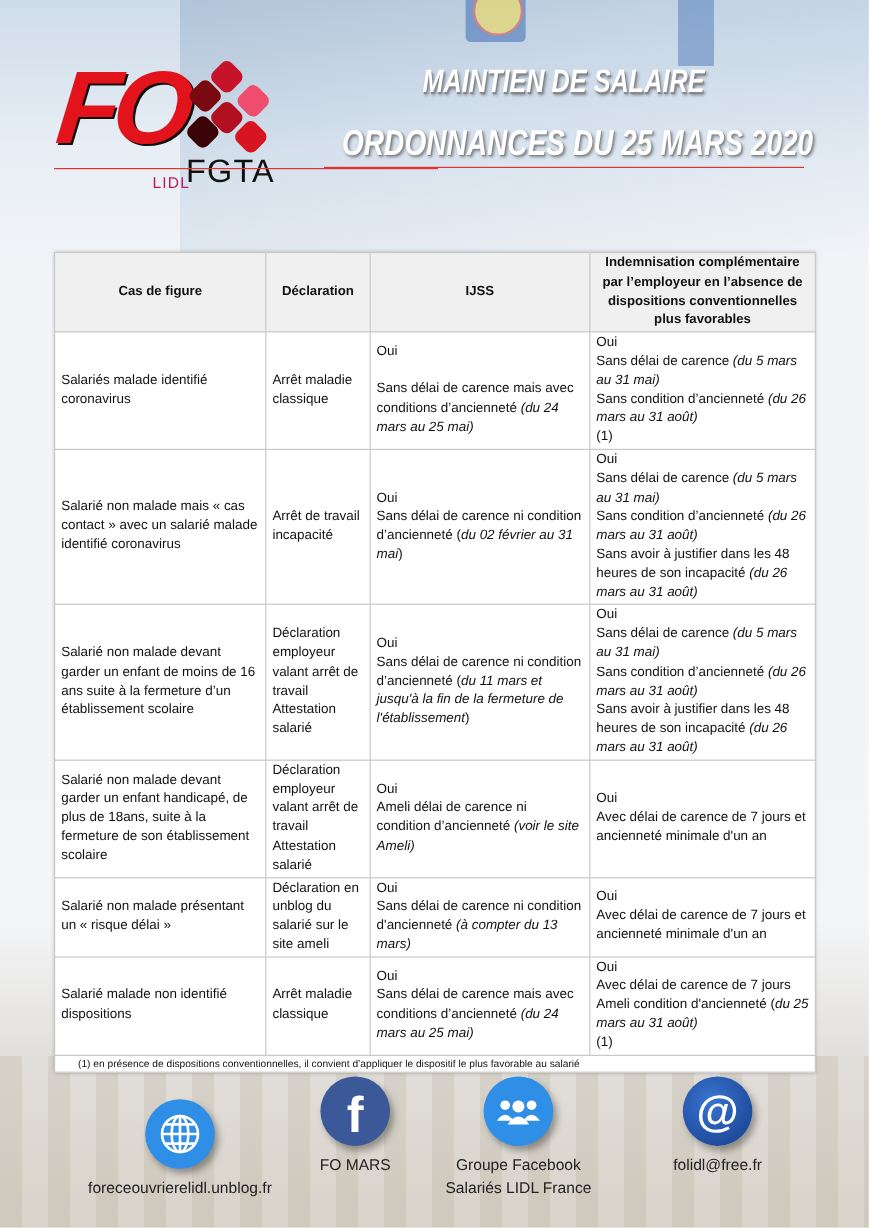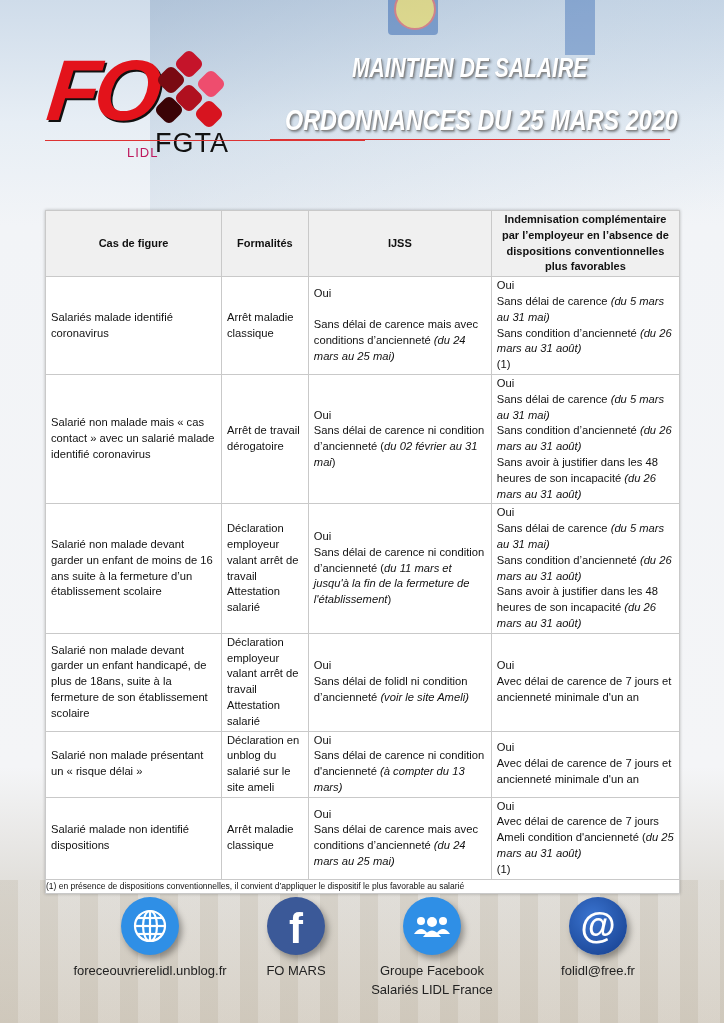--- a/index.html
+++ b/index.html
@@ -61,21 +61,21 @@
     border-collapse:collapse; background:#fff;
     font-family:"Liberation Sans", sans-serif; font-size:11.2px; line-height:15.8px; color:#111;
     box-shadow: 0 0 3px rgba(0,0,0,0.25);
   }
   .doc-table th, .doc-table td {
     border:1.5px solid #c9c9c9; vertical-align:middle; padding:1px 5px; text-align:left;
   }
   .doc-table th { background:#f0f0f0; text-align:center; font-weight:bold; font-size:11px; }
   .doc-table i { font-style:italic; }
   .col1 { width:166px; } .col2 { width:76px; } .col3 { width:173px; } .col4 { width:178px;margin-top:24px; }
-  .doc-table td.foot { font-size:8.5px; line-height:13px; padding:0 0; border-top:1.5px solid #c9c9c9; }
+  .doc-table td.foot { font-size:8.5px; line-height:13px; padding:0 19px; border-top:1.5px solid #c9c9c9; }
   .h-header { height:61px; } .h1 { height:97px; } .h2 { height:126px; } .h3 { height:125px; }
   .h4 { height:96px; } .h5 { height:66px; } .h6 { height:80px; }
 
   
   .contact { position:absolute; text-align:center; font-size:13px; color:#222; }
   .contact .circle {
     width:58px; height:58px; border-radius:50%; margin:0 auto 6px auto; position:relative;
     box-shadow: 3px 4px 6px rgba(0,0,0,0.35);
     display:flex; align-items:center; justify-content:center;
   }
@@ -107,21 +107,21 @@
 <div class="logo-lidl">LIDL</div>
 
 <div class="title1">MAINTIEN DE SALAIRE</div>
 <div class="title2">ORDONNANCES DU 25 MARS 2020</div>
 <div class="title-rule"></div>
 
 <table class="doc-table">
   <thead>
     <tr class="h-header">
       <th class="col1">Cas de figure</th>
-      <th class="col2">Formalités</th>
+      <th class="col2">Déclaration</th>
       <th class="col3">IJSS</th>
       <th class="col4">Indemnisation complémentaire par l’employeur en l’absence de dispositions conventionnelles plus favorables</th>
     </tr>
   </thead>
   <tbody>
 
     <tr class="h1">
       <td>Salariés malade identifié coronavirus</td>
       <td>Arrêt maladie classique</td>
       <td>
@@ -132,21 +132,21 @@
       <td>
         <div>Oui</div>
         <div><span>Sans délai de carence </span><i>(du 5 mars au 31 mai)</i></div>
         <div><span>Sans condition d’ancienneté </span><i>(du 26 mars au 31 août)</i></div>
         <div>(1)</div>
       </td>
     </tr>
 
     <tr class="h2">
       <td>Salarié non malade mais « cas contact » avec un salarié malade identifié coronavirus</td>
-      <td>Arrêt de travail dérogatoire</td>
+      <td>Arrêt de travail incapacité</td>
       <td>
         <div>Oui</div>
         <div><span>Sans délai de carence ni condition d’ancienneté (</span><i>du 02 février au 31 mai</i><span>)</span></div>
       </td>
       <td>
         <div>Oui</div>
         <div><span>Sans délai de carence </span><i>(du 5 mars au 31 mai)</i></div>
         <div><span>Sans condition d’ancienneté </span><i>(du 26 mars au 31 août)</i></div>
         <div><span>Sans avoir à justifier dans les 48 heures de son incapacité </span><i>(du 26 mars au 31 août)</i></div>
       </td>
@@ -165,21 +165,21 @@
         <div><span>Sans condition d’ancienneté </span><i>(du 26 mars au 31 août)</i></div>
         <div><span>Sans avoir à justifier dans les 48 heures de son incapacité </span><i>(du 26 mars au 31 août)</i></div>
       </td>
     </tr>
 
     <tr class="h4">
       <td>Salarié non malade devant garder un enfant handicapé, de plus de 18ans, suite à la fermeture de son établissement scolaire</td>
       <td>Déclaration employeur valant arrêt de travail Attestation salarié</td>
       <td>
         <div>Oui</div>
-        <div><span>Sans délai de folidl ni condition d’ancienneté </span><i>(voir le site Ameli)</i></div>
+        <div><span>Ameli délai de carence ni condition d’ancienneté </span><i>(voir le site Ameli)</i></div>
       </td>
       <td>
         <div>Oui</div>
         <div>Avec délai de carence de 7 jours et ancienneté minimale d'un an</div>
       </td>
     </tr>
 
     <tr class="h5">
       <td>Salarié non malade présentant un « risque délai »</td>
       <td>Déclaration en unblog du salarié sur le site ameli</td>
@@ -207,21 +207,21 @@
         <div>(1)</div>
       </td>
     </tr>
 
     <tr>
       <td class="foot" colspan="4">(1) en présence de dispositions conventionnelles, il convient d’appliquer le dispositif le plus favorable au salarié</td>
     </tr>
   </tbody>
 </table>
 
-<div class="contact" style="left:60px; top:897px; width:180px;">
+<div class="contact" style="left:60px; top:916px; width:180px;">
   <div class="circle" style="background:#2f8fe6;">
     <svg width="36" height="36" viewBox="0 0 36 36" fill="none" stroke="#fff" stroke-width="2.2">
       <circle cx="18" cy="18" r="15"></circle>
       <ellipse cx="18" cy="18" rx="7" ry="15"></ellipse>
       <line x1="18" y1="3" x2="18" y2="33"></line>
       <line x1="3" y1="18" x2="33" y2="18"></line>
       <line x1="6" y1="10" x2="30" y2="10"></line>
       <line x1="6" y1="26" x2="30" y2="26"></line>
     </svg>
   </div>

